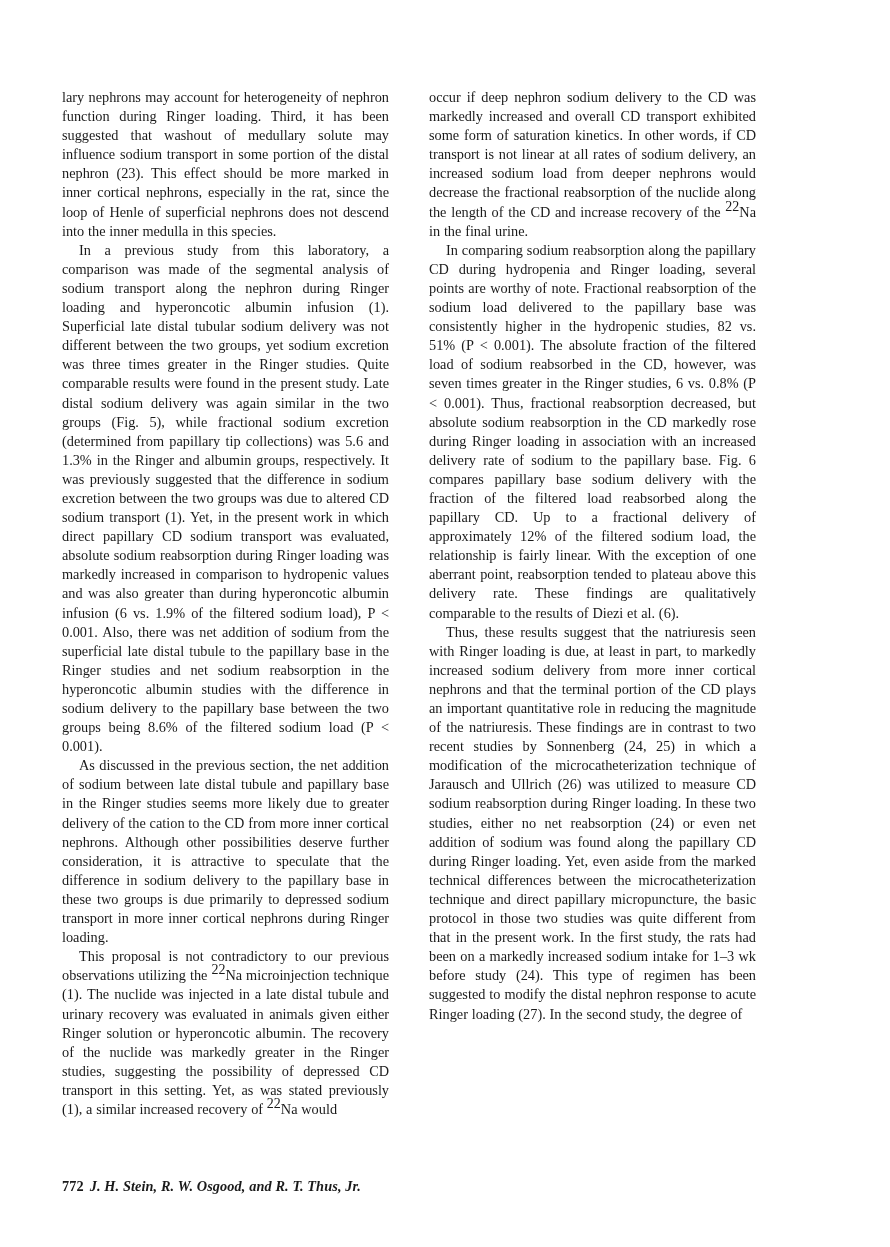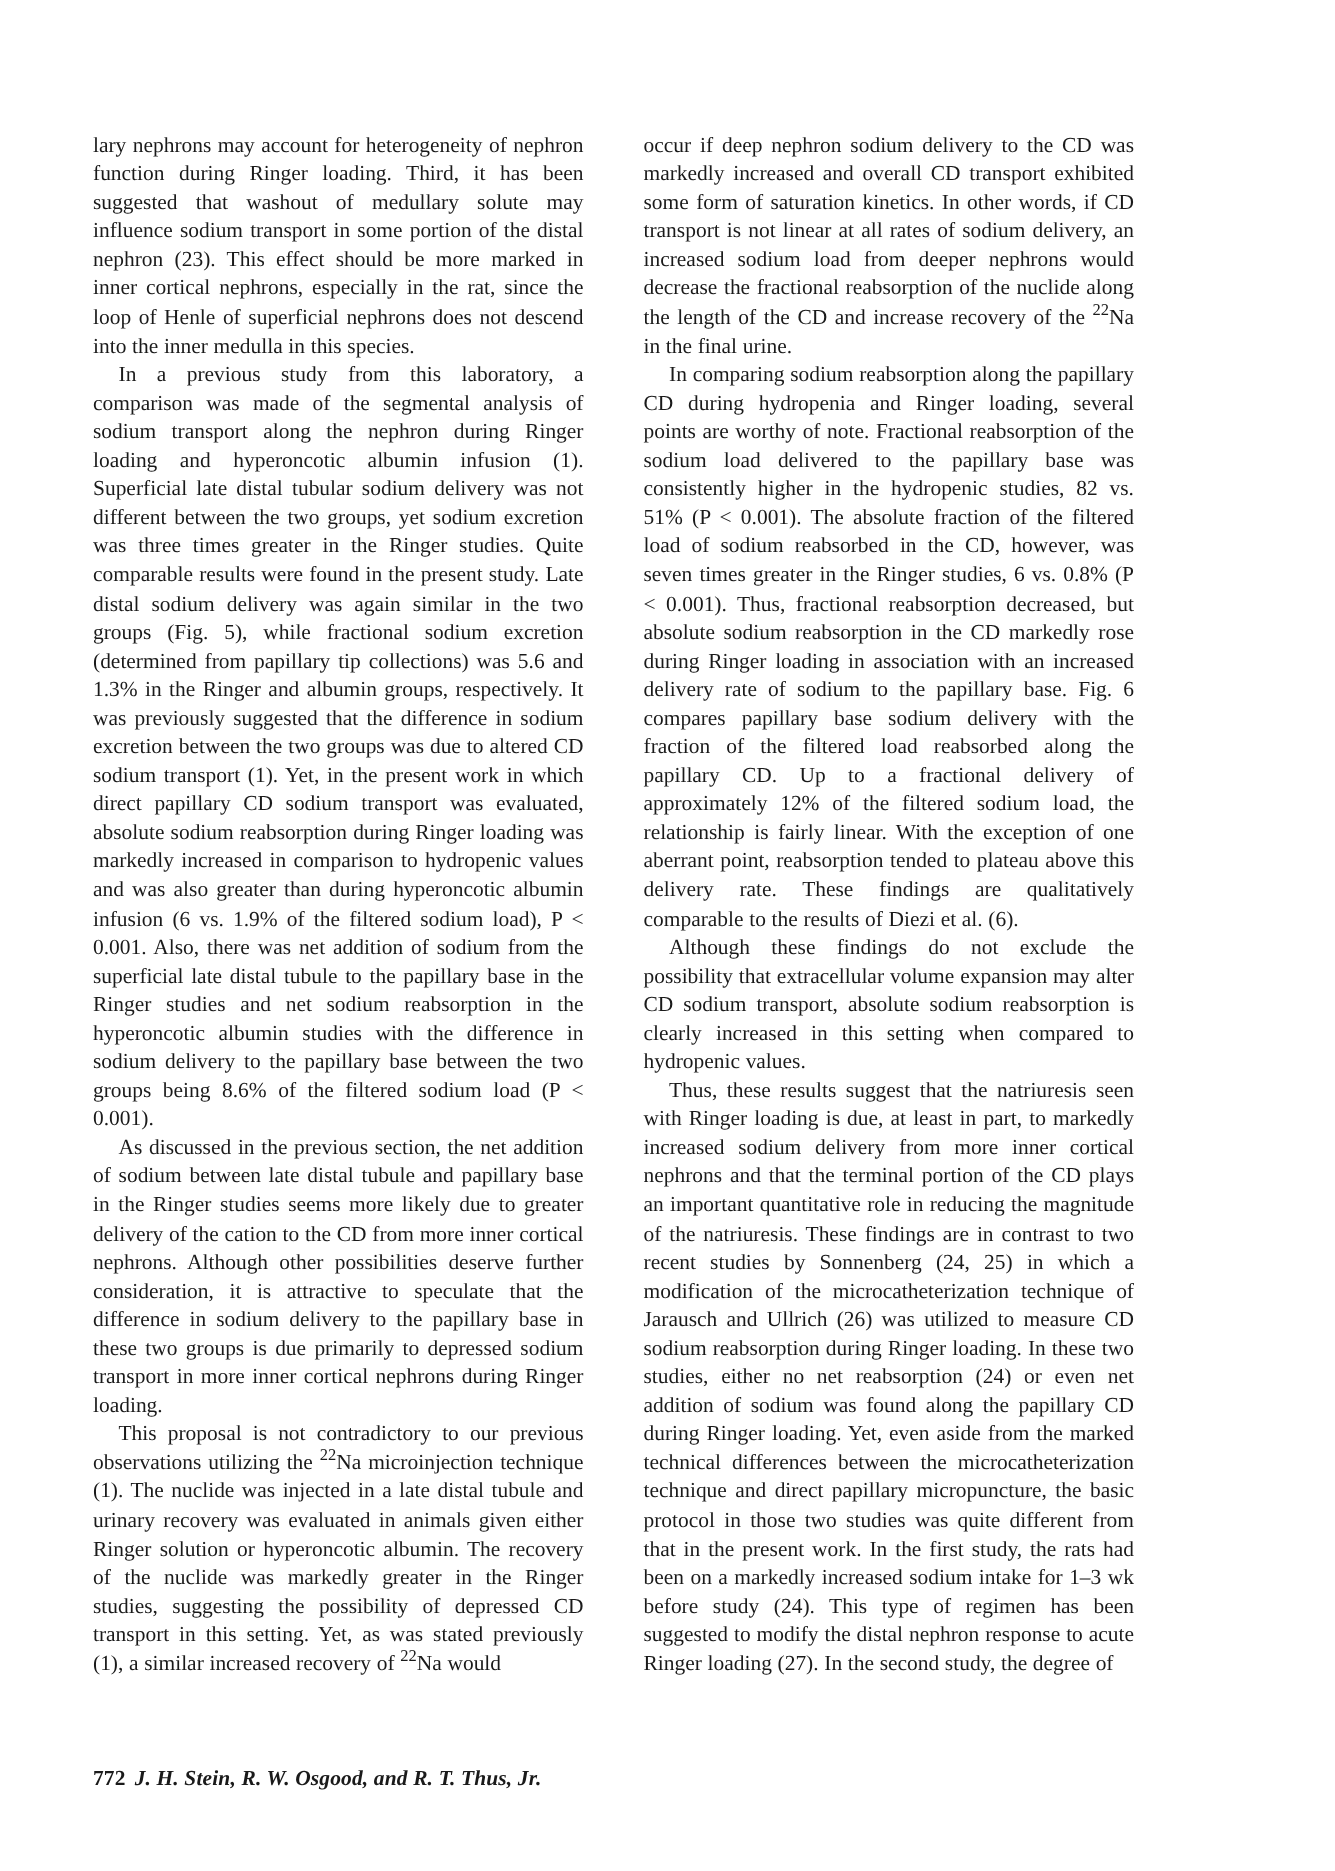--- a/index.html
+++ b/index.html
@@ -38,21 +38,21 @@
     word-spacing: 0.2px;
   }
   p + p {
     text-indent: 17px;
     font-family: Liberation Serif, serif;
   }
   p.noindent {
     text-indent: 0;
   }
   sup {
-    font-size: 11px;
+    font-size: 14px;
     vertical-align: super;
     line-height: 0;
   }
   .footer {
     position: absolute;
     left: 62px;
     bottom: 52px;
     font-size: 14.3px;
     font-weight: bold;
     font-style: italic;
@@ -73,21 +73,20 @@
     <div class="col">
       <p class="noindent">lary nephrons may account for heterogeneity of nephron function during Ringer loading. Third, it has been suggested that washout of medullary solute may influence sodium transport in some portion of the distal nephron (23). This effect should be more marked in inner cortical nephrons, especially in the rat, since the loop of Henle of superficial nephrons does not descend into the inner medulla in this species.</p>
       <p>In a previous study from this laboratory, a comparison was made of the segmental analysis of sodium transport along the nephron during Ringer loading and hyperoncotic albumin infusion (1). Superficial late distal tubular sodium delivery was not different between the two groups, yet sodium excretion was three times greater in the Ringer studies. Quite comparable results were found in the present study. Late distal sodium delivery was again similar in the two groups (Fig. 5), while fractional sodium excretion (determined from papillary tip collections) was 5.6 and 1.3% in the Ringer and albumin groups, respectively. It was previously suggested that the difference in sodium excretion between the two groups was due to altered CD sodium transport (1). Yet, in the present work in which direct papillary CD sodium transport was evaluated, absolute sodium reabsorption during Ringer loading was markedly increased in comparison to hydropenic values and was also greater than during hyperoncotic albumin infusion (6 vs. 1.9% of the filtered sodium load), P &lt; 0.001. Also, there was net addition of sodium from the superficial late distal tubule to the papillary base in the Ringer studies and net sodium reabsorption in the hyperoncotic albumin studies with the difference in sodium delivery to the papillary base between the two groups being 8.6% of the filtered sodium load (P &lt; 0.001).</p>
       <p>As discussed in the previous section, the net addition of sodium between late distal tubule and papillary base in the Ringer studies seems more likely due to greater delivery of the cation to the CD from more inner cortical nephrons. Although other possibilities deserve further consideration, it is attractive to speculate that the difference in sodium delivery to the papillary base in these two groups is due primarily to depressed sodium transport in more inner cortical nephrons during Ringer loading.</p>
       <p>This proposal is not contradictory to our previous observations utilizing the <sup>22</sup>Na microinjection technique (1). The nuclide was injected in a late distal tubule and urinary recovery was evaluated in animals given either Ringer solution or hyperoncotic albumin. The recovery of the nuclide was markedly greater in the Ringer studies, suggesting the possibility of depressed CD transport in this setting. Yet, as was stated previously (1), a similar increased recovery of <sup>22</sup>Na would</p>
     </div>
 
     <div class="col">
       <p class="noindent">occur if deep nephron sodium delivery to the CD was markedly increased and overall CD transport exhibited some form of saturation kinetics. In other words, if CD transport is not linear at all rates of sodium delivery, an increased sodium load from deeper nephrons would decrease the fractional reabsorption of the nuclide along the length of the CD and increase recovery of the <sup>22</sup>Na in the final urine.</p>
       <p>In comparing sodium reabsorption along the papillary CD during hydropenia and Ringer loading, several points are worthy of note. Fractional reabsorption of the sodium load delivered to the papillary base was consistently higher in the hydropenic studies, 82 vs. 51% (P &lt; 0.001). The absolute fraction of the filtered load of sodium reabsorbed in the CD, however, was seven times greater in the Ringer studies, 6 vs. 0.8% (P &lt; 0.001). Thus, fractional reabsorption decreased, but absolute sodium reabsorption in the CD markedly rose during Ringer loading in association with an increased delivery rate of sodium to the papillary base. Fig. 6 compares papillary base sodium delivery with the fraction of the filtered load reabsorbed along the papillary CD. Up to a fractional delivery of approximately 12% of the filtered sodium load, the relationship is fairly linear. With the exception of one aberrant point, reabsorption tended to plateau above this delivery rate. These findings are qualitatively comparable to the results of Diezi et al. (6).</p>
-      <p>Although these findings do not exclude the possibility that extracellular volume expansion may alter CD sodium transport, absolute sodium reabsorption is clearly increased in this setting when compared to hydropenic values.</p>
       <p>Thus, these results suggest that the natriuresis seen with Ringer loading is due, at least in part, to markedly increased sodium delivery from more inner cortical nephrons and that the terminal portion of the CD plays an important quantitative role in reducing the magnitude of the natriuresis. These findings are in contrast to two recent studies by Sonnenberg (24, 25) in which a modification of the microcatheterization technique of Jarausch and Ullrich (26) was utilized to measure CD sodium reabsorption during Ringer loading. In these two studies, either no net reabsorption (24) or even net addition of sodium was found along the papillary CD during Ringer loading. Yet, even aside from the marked technical differences between the microcatheterization technique and direct papillary micropuncture, the basic protocol in those two studies was quite different from that in the present work. In the first study, the rats had been on a markedly increased sodium intake for 1–3 wk before study (24). This type of regimen has been suggested to modify the distal nephron response to acute Ringer loading (27). In the second study, the degree of</p>
     </div>
 
   </div>
 
   <div class="footer">
     <span class="pageno">772</span><span>J. H. Stein, R. W. Osgood, and R. T. Thus, Jr.</span>
   </div>
 </div>
 

